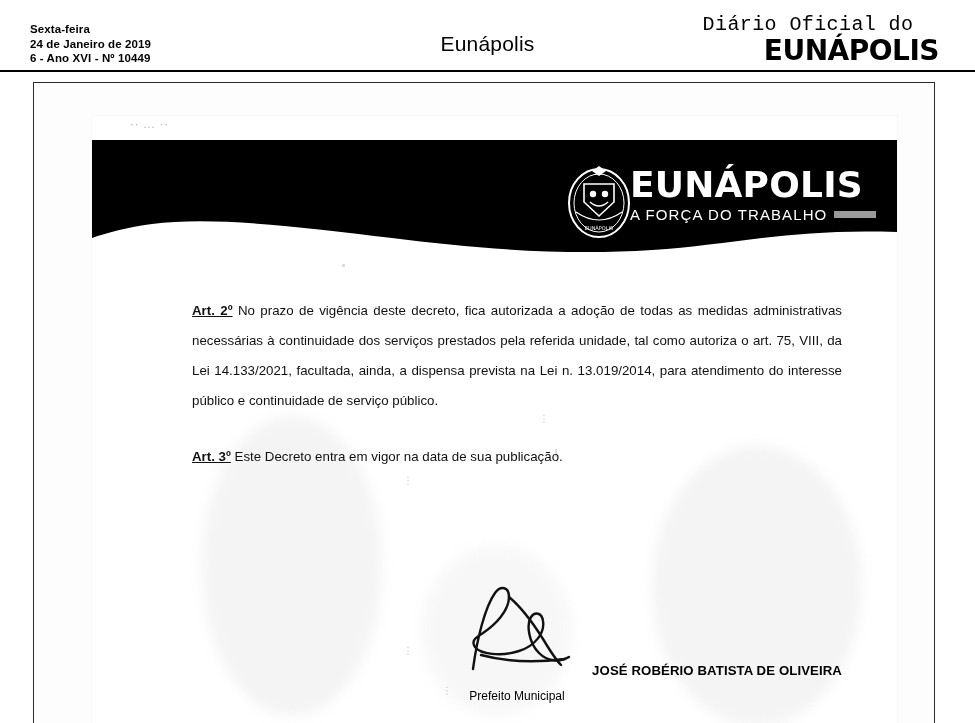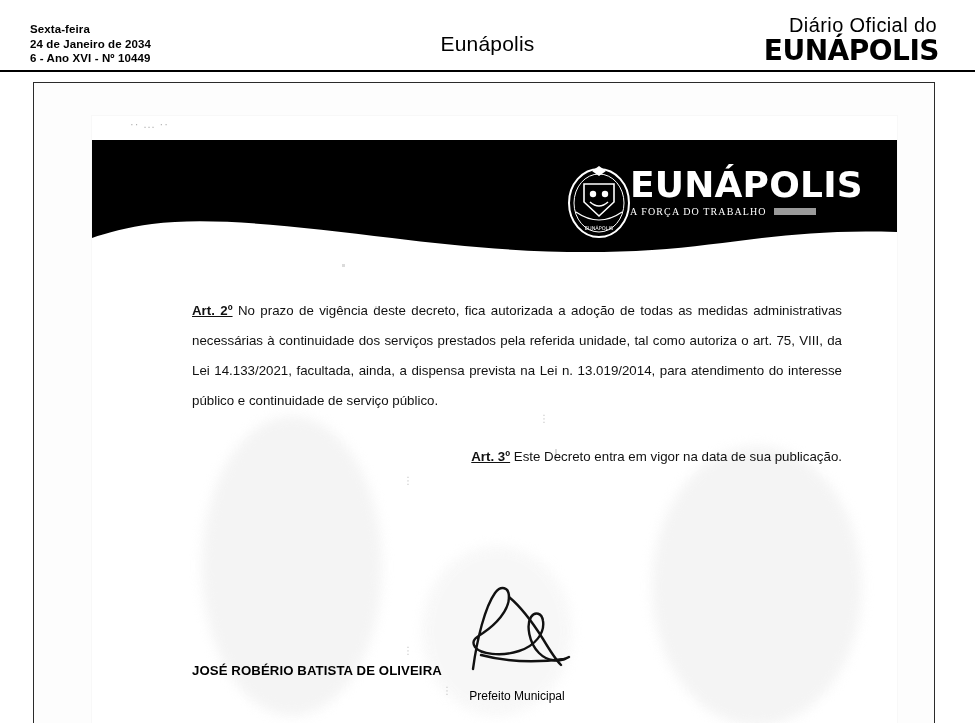--- a/index.html
+++ b/index.html
@@ -47,25 +47,25 @@
     font-size: 21px;
     letter-spacing: 0.2px;
   }
   .mast-right {
     position: absolute;
     right: 36px; top: 14px;
     text-align: center;
     width: 260px;
   }
   .mast-right .line1 {
-    font-family: Liberation Sans, sans-serif;
+    font-family: Liberation Mono, monospace;
     font-size: 20px;
     letter-spacing: 0.4px;
     line-height: 22px;
-    text-align: right;
+    text-align: center;
     padding-right: 2px;
   }
   .mast-right .line2 {
     font-family: "DejaVu Sans", sans-serif;
     font-size: 28px;
     font-weight: bold;
     letter-spacing: -0.5px;
     line-height: 29px;
     text-align: right;
   }
@@ -140,22 +140,22 @@
     letter-spacing: 0.2px;
     line-height: 36px;
     margin-top: 1px;
   }
   .slogan-row {
     display: flex;
     align-items: center;
     margin-top: 3px;
   }
   .slogan {
-    font-family: Liberation Serif, serif;
-    font-size: 10px;
+    font-family: Liberation Sans, sans-serif;
+    font-size: 15px;
     letter-spacing: 1.1px;
   }
   .slogan-bar {
     width: 42px;
     height: 7px;
     background: #9a9a9a;
     margin-left: 7px;
   }
 
   
@@ -195,21 +195,21 @@
     text-align: justify;
     text-justify: inter-word;
     margin: 0;
   }
   .artlabel {
     font-weight: bold;
     text-decoration: underline;
   }
   .para.art3 {
     margin-top: 26px;
-    text-align: right;
+    text-align: left;
   }
 
   .place-date {
     position: absolute;
     left: 100px;
     top: 438px;
     width: 650px;
     text-align: center;
     font-size: 13.3px;
   }
@@ -223,21 +223,21 @@
   }
   .sig-svg {
     position: absolute;
     left: 255px;
     top: 10px;
   }
   .mayor-name {
     position: absolute;
     left: 0; top: 92px;
     width: 650px;
-    text-align: left;
+    text-align: right;
     font-weight: bold;
     font-size: 13.2px;
     letter-spacing: 0.1px;
   }
   .mayor-role {
     position: absolute;
     left: 0; top: 118px;
     width: 650px;
     text-align: center;
     font-size: 12px;
@@ -254,21 +254,21 @@
   }
 </style>
 </head>
 <body>
 
 <div id="page">
 
   <div class="masthead">
     <div class="mast-left">
       <div>Sexta-feira</div>
-      <div>24 de Janeiro de 2034</div>
+      <div>24 de Janeiro de 2019</div>
       <div>6 - Ano XVI - Nº 10449</div>
     </div>
     <div class="mast-center">Eunápolis</div>
     <div class="mast-right">
       <div class="line1">Diário Oficial do</div>
       <div class="line2">EUNÁPOLIS</div>
     </div>
   </div>
 
   <div class="scan-frame">

